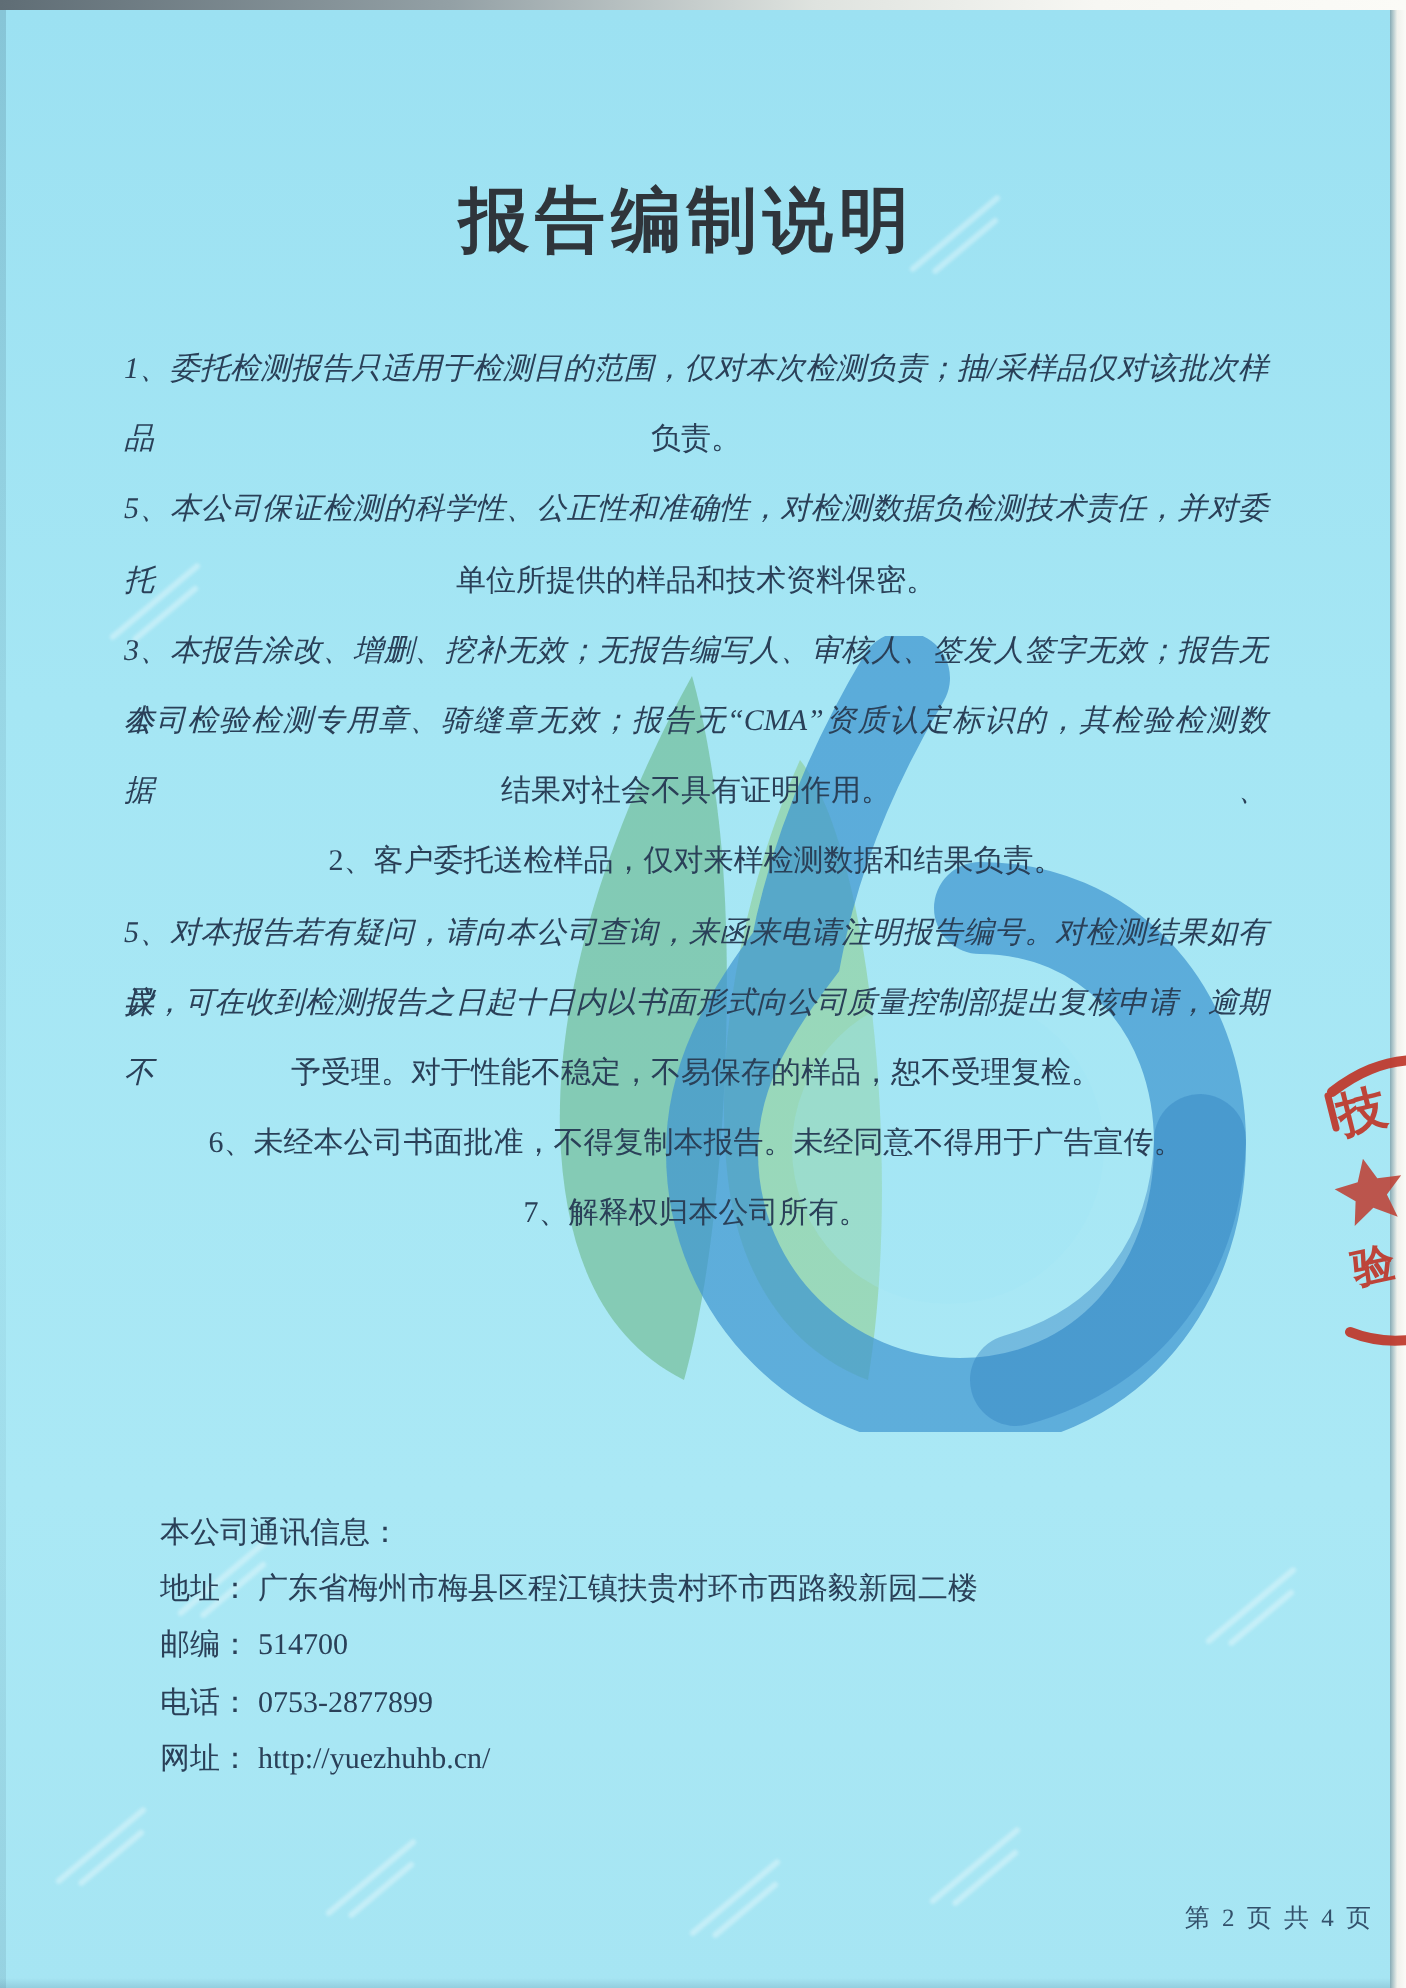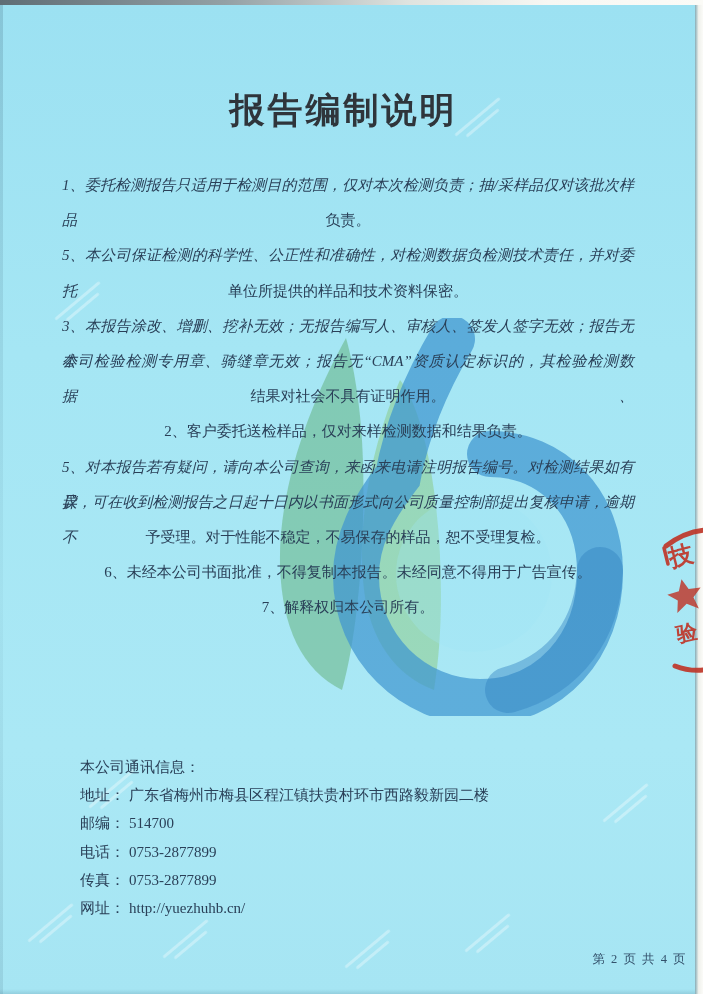--- a/index.html
+++ b/index.html
@@ -124,21 +124,20 @@
     <div class="line">予受理。对于性能不稳定，不易保存的样品，恕不受理复检。</div>
     <div class="line">6、未经本公司书面批准，不得复制本报告。未经同意不得用于广告宣传。</div>
     <div class="line">7、解释权归本公司所有。</div>
   </div>
 
   <div class="contact">
     <div class="crow">本公司通讯信息：</div>
     <div class="crow"><span class="lbl">地址：</span><span>广东省梅州市梅县区程江镇扶贵村环市西路毅新园二楼</span></div>
     <div class="crow"><span class="lbl">邮编：</span><span>514700</span></div>
     <div class="crow"><span class="lbl">电话：</span><span>0753-2877899</span></div>
-    <div class="crow"><span class="lbl">传真：</span><span>0753-2877899</span></div>
     <div class="crow"><span class="lbl">网址：</span><span>http://yuezhuhb.cn/</span></div>
   </div>
 
   <div class="footer">第 2 页 共 4 页</div>
 
 </div>
 
 <svg class="seal" viewBox="0 0 64 160">
   <path d="M24,28 C37,18 49,13 64,12" fill="none" stroke="#bf372a" stroke-width="5" stroke-linecap="round"></path>
   <path d="M22,30 L26,46" fill="none" stroke="#bf372a" stroke-width="3.5" stroke-linecap="round"></path>

